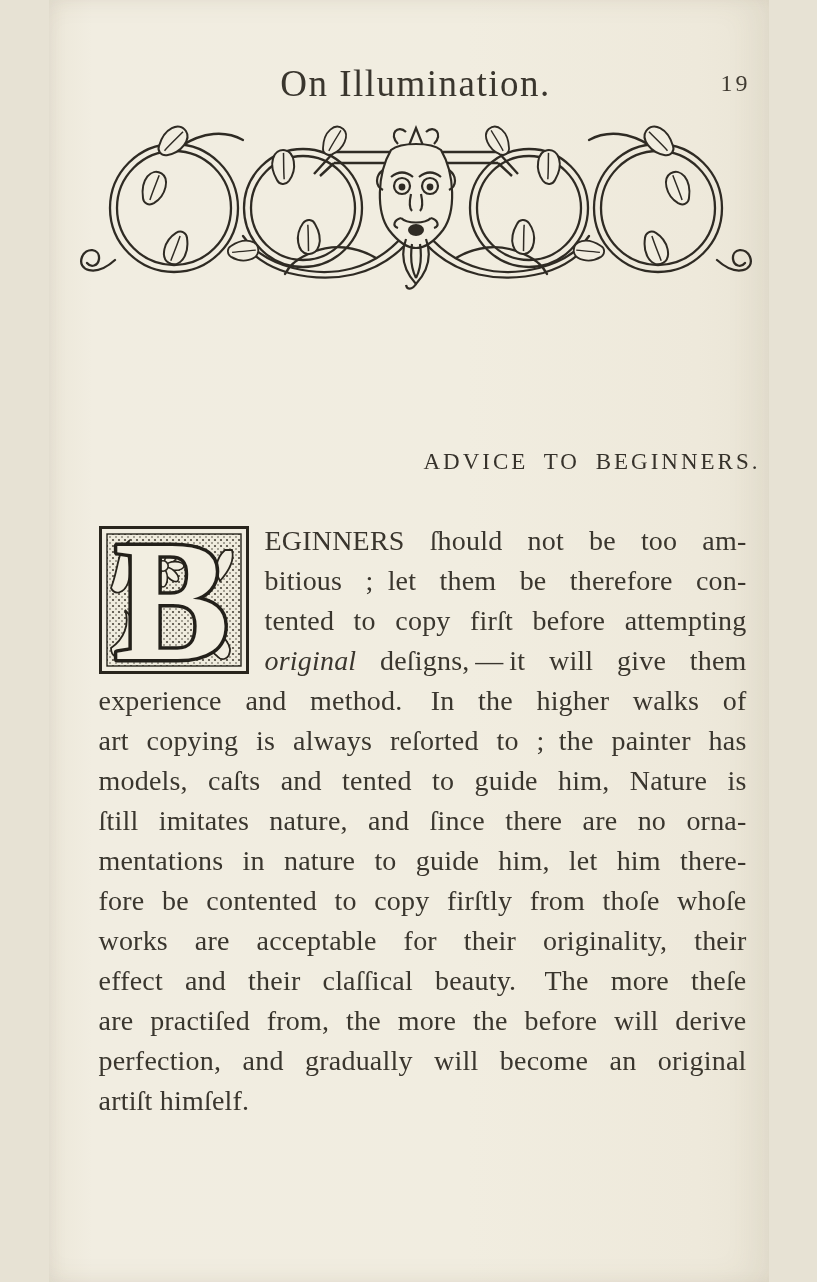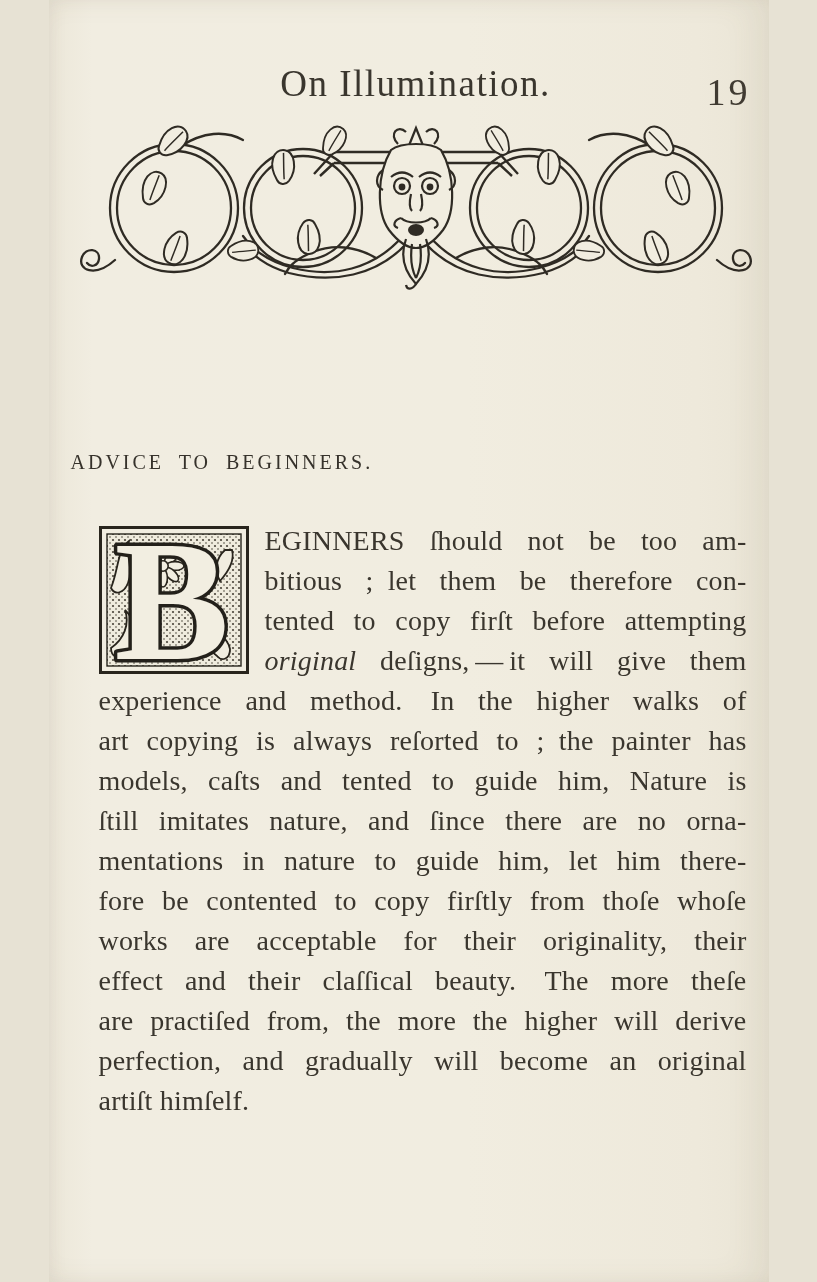--- a/index.html
+++ b/index.html
@@ -16,30 +16,30 @@
   .content{position:absolute;left:22px;top:0;width:690px;}
   
   .running-head{position:relative;height:118px;}
   .rh-title{
     position:absolute;left:0;right:0;top:62px;margin:0;
     text-align:center;font-weight:normal;
     font-size:37px;letter-spacing:1.5px;color:#3a362e;
   }
   .page-num{
     position:absolute;right:10px;top:70px;
-    font-size:38px;letter-spacing:3px;color:#403b32;
+    font-size:24px;letter-spacing:3px;color:#403b32;
   }
   
   .headpiece{height:172px;}
   .headpiece svg{display:block;width:690px;height:172px;}
   
   .section-heading{
     margin:155px 0 0 0;
-    text-align:left;font-weight:normal;
-    font-size:20px;line-height:34px;
+    text-align:right;font-weight:normal;
+    font-size:23px;line-height:34px;
     letter-spacing:3px;word-spacing:7px;color:#36322b;
   }
   
   .body-text{
     margin:42px 0 0 28px;
     width:648px;
     font-size:28px;line-height:40px;
     color:#3a362e;
     letter-spacing:0.2px;
   }
@@ -184,21 +184,21 @@
       <div class="line"><span class="it"></span><span>tented to copy firſt before attempting</span></div>
       <div class="line"><span class="it">original</span><span> deſigns, — it will give them</span></div>
       <div class="line"><span class="it"></span><span>experience and method. In the higher walks of</span></div>
       <div class="line"><span class="it"></span><span>art copying is always reſorted to ; the painter has</span></div>
       <div class="line"><span class="it"></span><span>models, caſts and tented to guide him, Nature is</span></div>
       <div class="line"><span class="it"></span><span>ſtill imitates nature, and ſince there are no orna-</span></div>
       <div class="line"><span class="it"></span><span>mentations in nature to guide him, let him there-</span></div>
       <div class="line"><span class="it"></span><span>fore be contented to copy firſtly from thoſe whoſe</span></div>
       <div class="line"><span class="it"></span><span>works are acceptable for their originality, their</span></div>
       <div class="line"><span class="it"></span><span>effect and their claſſical beauty. The more theſe</span></div>
-      <div class="line"><span class="it"></span><span>are practiſed from, the more the higher will derive</span></div>
+      <div class="line"><span class="it"></span><span>are practiſed from, the more the before will derive</span></div>
       <div class="line"><span class="it"></span><span>perfection, and gradually will become an original</span></div>
       <div class="line last"><span class="it"></span><span>artiſt himſelf.</span></div>
     </div>
   </div>
 
   <span class="fleck f1"></span>
   <span class="fleck f2"></span>
 </div>
 
 </body></html>

